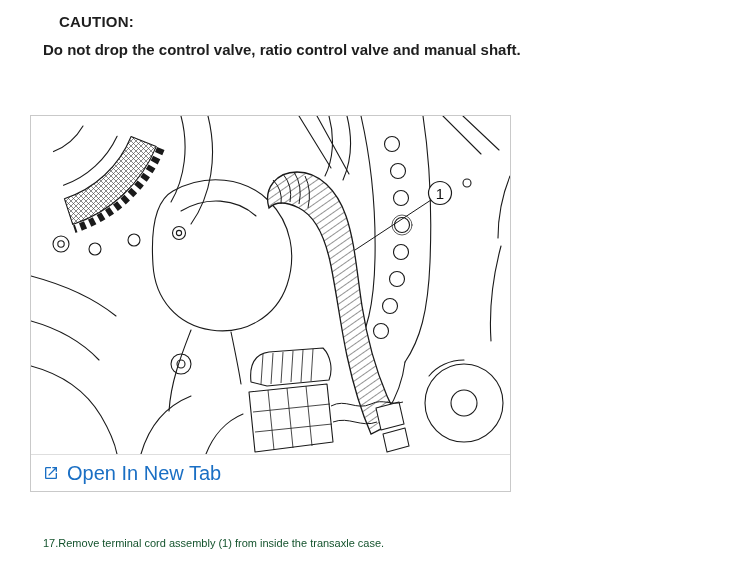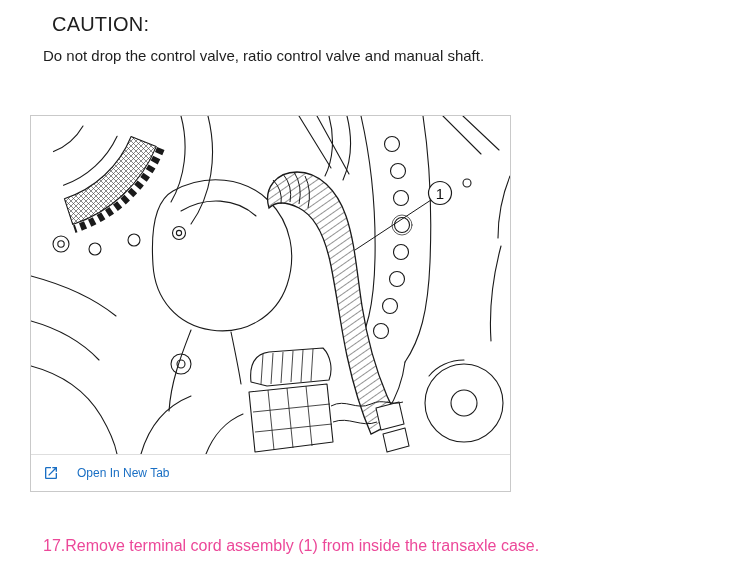--- a/index.html
+++ b/index.html
@@ -8,40 +8,40 @@
     --line:#1a1a1a;
   }
   *{box-sizing:border-box}
   html,body{margin:0;padding:0}
   body{
     width:737px;height:577px;position:relative;overflow:hidden;
     background:#ffffff;
     font-family:"Liberation Sans",sans-serif;
   }
   .caution{position:absolute;left:43px;top:13px}
-  .caution-heading{font-size:20px;font-weight:400;color:var(--ink);margin:0 0 11px 9px;letter-spacing:.2px}
-  .caution-body{font-size:15px;font-weight:400;color:var(--ink);margin:0}
+  .caution-heading{font-size:15px;font-weight:700;color:var(--ink);margin:0 0 11px 16px;letter-spacing:.2px}
+  .caution-body{font-size:15px;font-weight:700;color:var(--ink);margin:0}
   .figure{
     position:absolute;left:30px;top:115px;width:481px;
     border:1px solid #c9c9c9;background:#fff;
   }
   .figure-image{display:block;width:479px;height:338px;background:#fff}
   .figure-toolbar{
     border-top:1px solid #dedede;height:37px;
     display:flex;align-items:center;justify-content:space-between;
     padding:0 12px;
   }
   .toolbar-link{
-    display:flex;align-items:center;gap:18px;
-    color:var(--link);font-size:12px;text-decoration:none;cursor:pointer;justify-content:flex-end;
+    display:flex;align-items:center;gap:8px;
+    color:var(--link);font-size:20px;text-decoration:none;cursor:pointer;justify-content:flex-end;
   }
   .toolbar-link svg{display:block;fill:var(--link)}
   .step{
     position:absolute;left:43px;top:537px;
-    font-size:16px;color:#ec4899;
+    font-size:11px;color:#14532d;
   }
 </style>
 </head>
 <body>
 
 <div class="caution">
   <p class="caution-heading">CAUTION:</p>
   <p class="caution-body">Do not drop the control valve, ratio control valve and manual shaft.</p>
 </div>
 

